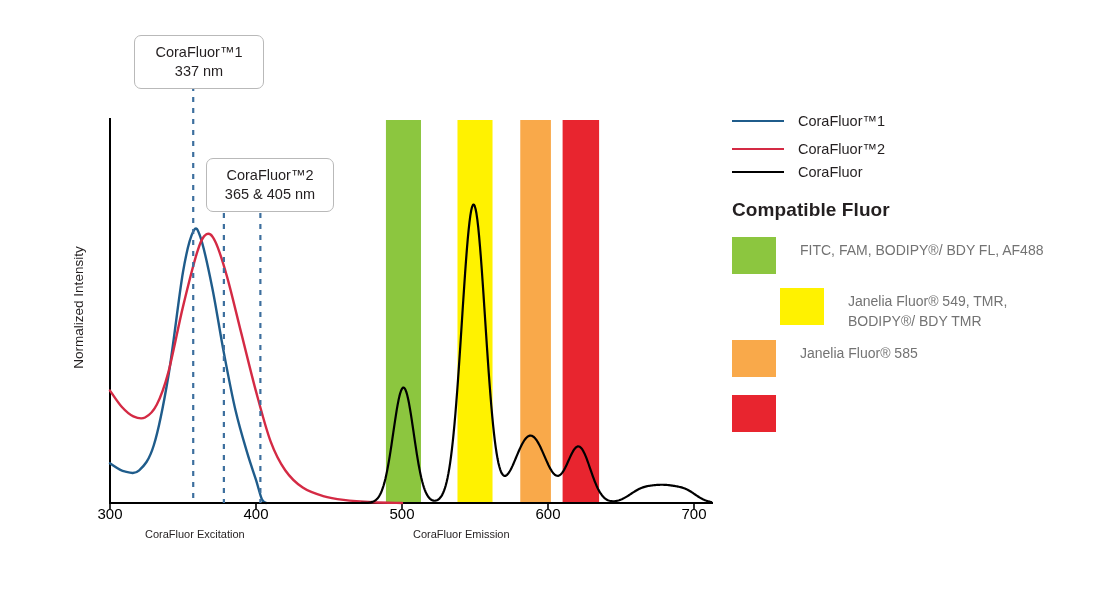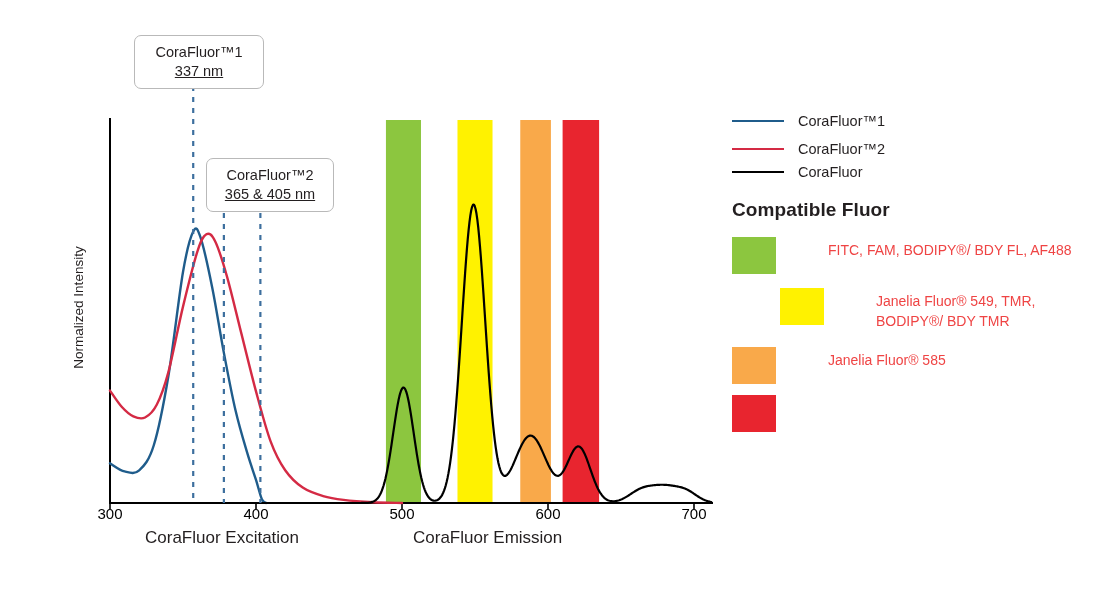--- a/index.html
+++ b/index.html
@@ -13,55 +13,55 @@
   
   #plot{position:absolute;left:0;top:0;width:720px;height:612px;}
   #plotsvg{position:absolute;left:0;top:0;}
 
   
   .tick-label{
     position:absolute;font-size:15px;color:#000000;
     text-align:center;width:60px;
   }
   .band-label{
-    position:absolute;font-size:17px;color:#231f20;
+    position:absolute;font-size:11px;color:#231f20;
     text-align:center;white-space:nowrap;
   }
   #xaxis-title{
     position:absolute;left:292px;top:566px;width:240px;
     text-align:center;font-size:14.5px;color:#231f20;white-space:nowrap;
   }
   #yaxis-title{
     position:absolute;left:-12px;top:300px;width:180px;
     transform:rotate(-90deg);transform-origin:50% 50%;
     text-align:center;font-size:13.5px;color:#231f20;white-space:nowrap;
   }
 
   
   .callout{
     position:absolute;background:#ffffff;border:1px solid #b9b9b9;
     border-radius:7px;padding:7px 12px 8px 12px;
     text-align:center;font-size:14.5px;line-height:1.28;
     color:#231f20;white-space:nowrap;box-sizing:border-box;
   }
-  .callout .l2{display:block;text-decoration:underline;}
+  .callout .l2{display:block;}
 
   
   #panel{position:absolute;left:728px;top:0;width:382px;height:612px;}
   .series-row{position:absolute;display:flex;align-items:center;gap:14px;}
   .series-swatch{display:block;width:52px;height:0;border-top-style:solid;}
   .series-name{font-size:14.5px;color:#231f20;white-space:nowrap;}
 
   #dyes-title{
     position:absolute;left:4px;top:199px;
     font-size:19px;font-weight:bold;color:#231f20;letter-spacing:.1px;
   }
   .dye-row{position:absolute;left:4px;display:flex;align-items:flex-start;gap:24px;}
   .dye-swatch{width:44px;height:37px;flex:0 0 auto;}
-  .dye-text{font-size:14px;line-height:1.42;color:#ef4444;padding-top:4px;white-space:pre-line;margin-left:28px;}
+  .dye-text{font-size:14px;line-height:1.42;color:#737373;padding-top:4px;white-space:pre-line;}
 </style>
 </head>
 <body>
 
 <div id="stage">
 
   <div id="plot">
     <svg id="plotsvg" width="720" height="612">
         <rect x="385.94" y="120" width="35.04000000000002" height="383" fill="#8cc63f"></rect>
         <rect x="457.48" y="120" width="35.039999999999964" height="383" fill="#fff200"></rect>
@@ -122,21 +122,21 @@
 
     <div class="dye-row" style="top:237px;">
       <span class="dye-swatch" style="background:#8cc63f;"></span>
       <span class="dye-text">FITC, FAM, BODIPY®/ BDY FL, AF488</span>
     </div>
     <div class="dye-row" style="top:288px;padding-left:48px;">
       <span class="dye-swatch" style="background:#fff200;"></span>
       <span class="dye-text">Janelia Fluor® 549, TMR,
 BODIPY®/ BDY TMR</span>
     </div>
-    <div class="dye-row" style="top:347px;justify-content:flex-end;">
+    <div class="dye-row" style="top:340px;justify-content:flex-end;">
       <span class="dye-swatch" style="background:#f9a94a;"></span>
       <span class="dye-text">Janelia Fluor® 585</span>
     </div>
     <div class="dye-row" style="top:395px;">
       <span class="dye-swatch" style="background:#e8252f;"></span>
     </div>
 
   </div>
 </div>
 

